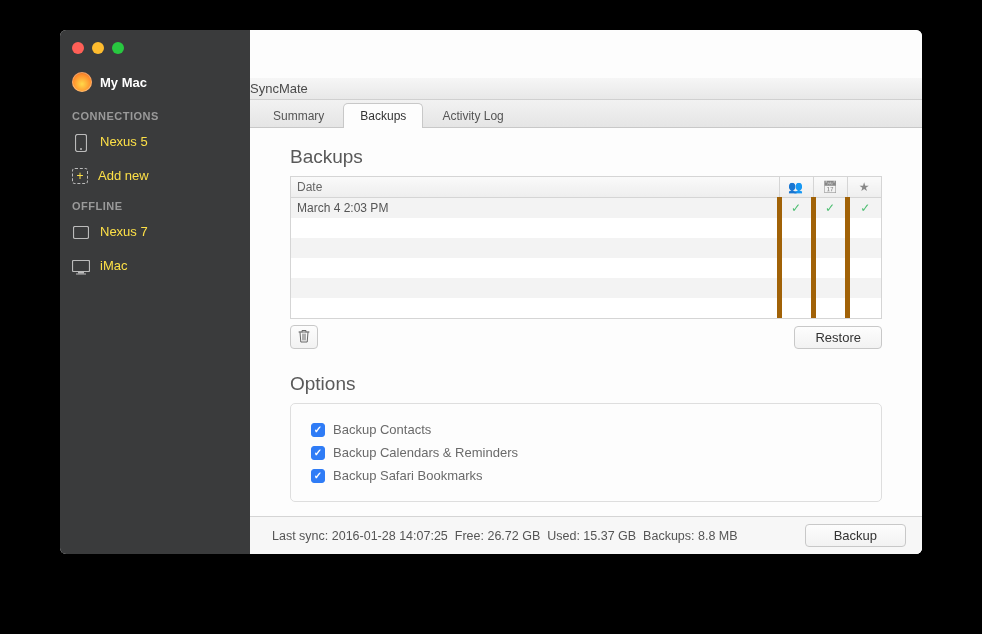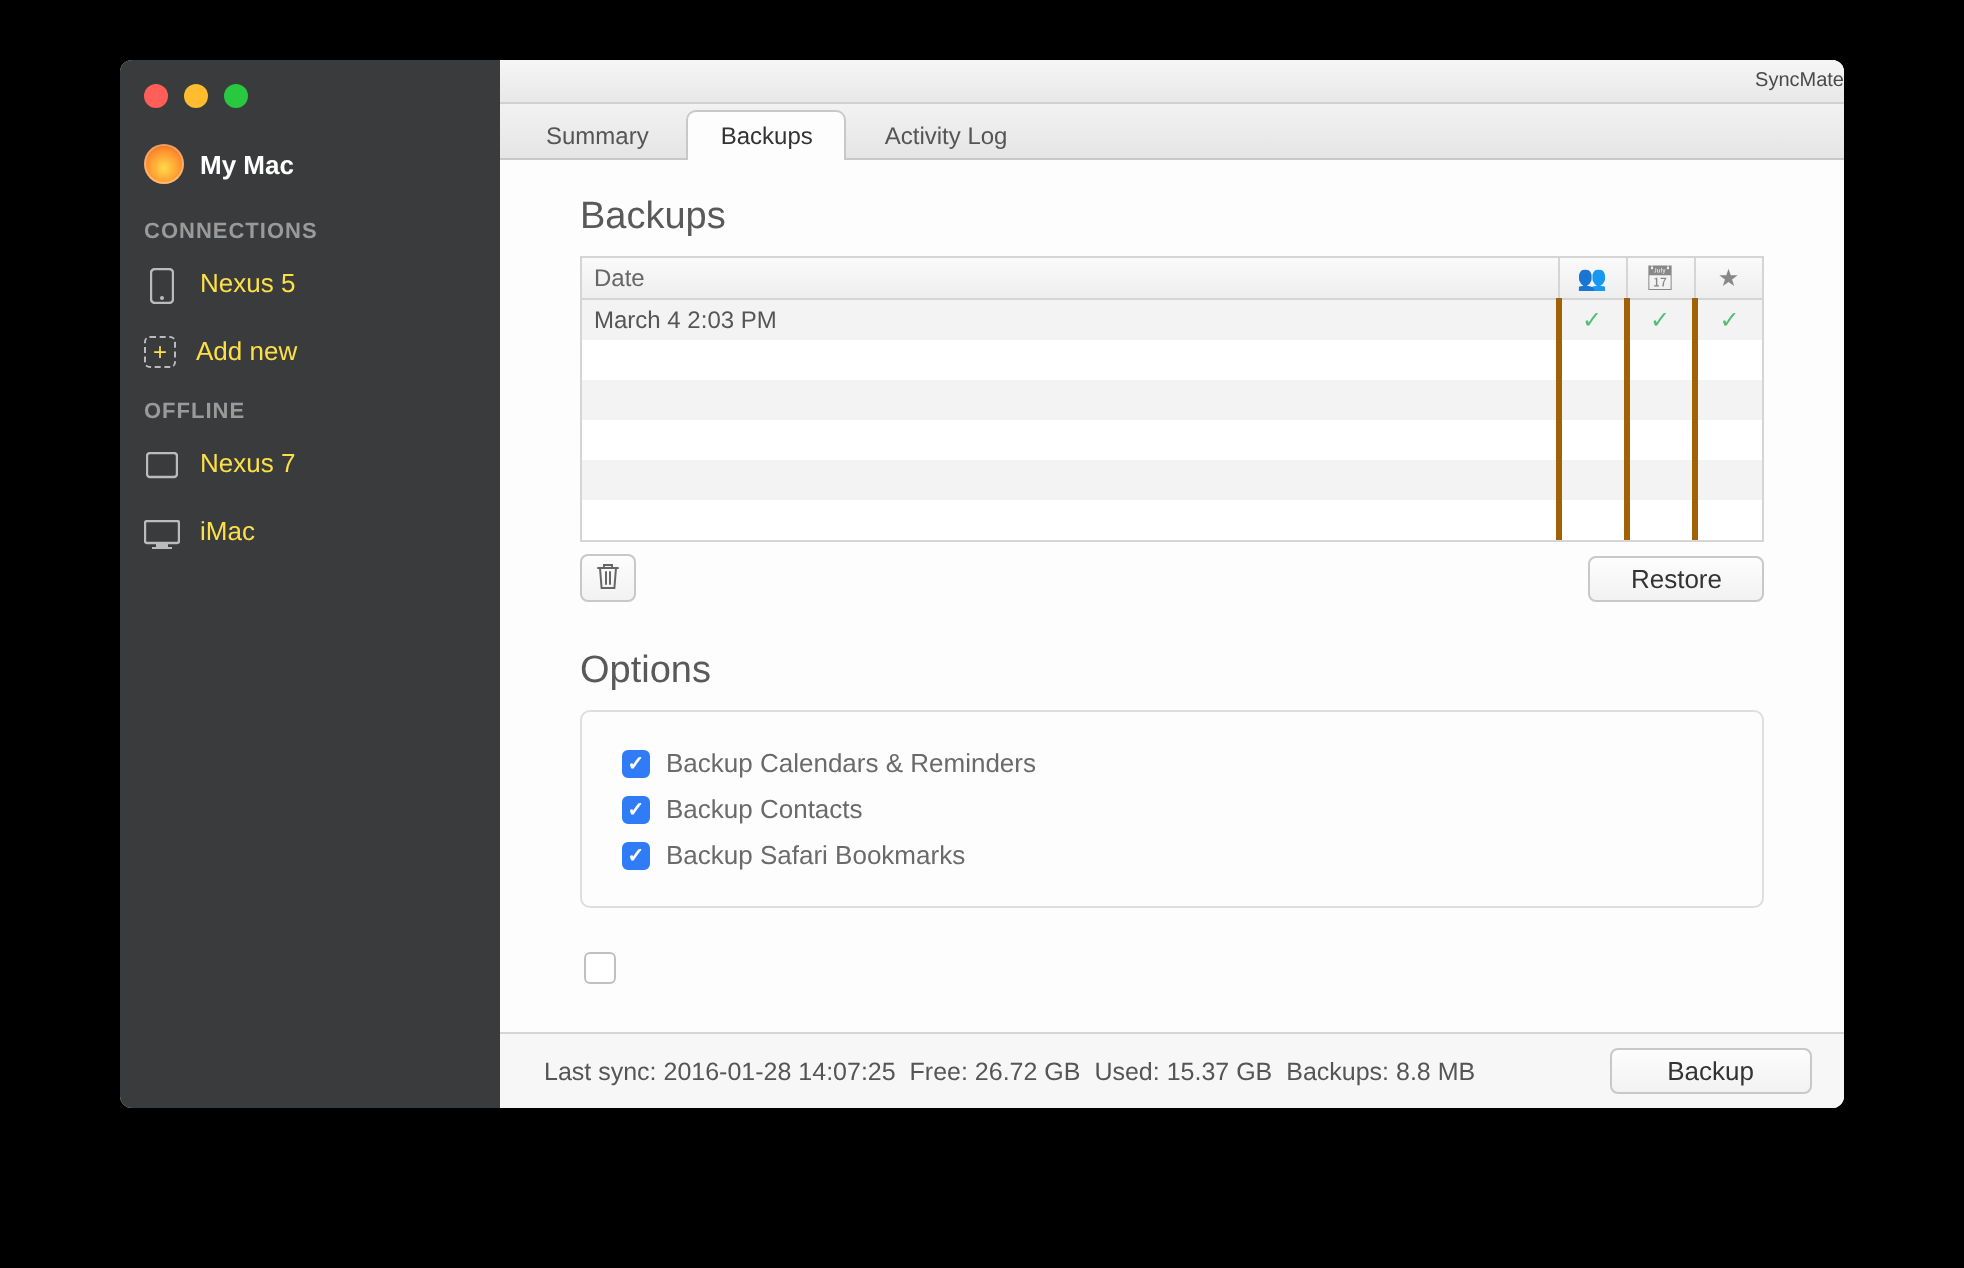--- a/index.html
+++ b/index.html
@@ -89,24 +89,25 @@
   .main {
     flex: 1;
     display: flex;
     flex-direction: column;
     background: #fdfdfd;
   }
   .titlebar {
     height: 22px;
     background: linear-gradient(#f6f6f6, #e8e8e8);
     border-bottom: 1px solid #d0d0d0;
-    text-align: right;
-    font-size: 10px;
+    text-align: left;
+    font-size: 13px;
     color: #4a4a4a;
     line-height: 22px;
+    margin-top: 48px;
   }
   .tabbar {
     height: 28px;
     background: linear-gradient(#f2f2f2, #e5e5e5);
     border-bottom: 1px solid #c8c8c8;
     display: flex;
     align-items: flex-end;
     padding-left: 6px;
   }
   .tab {
@@ -158,21 +159,21 @@
     color: #666;
     padding: 3px 6px;
     text-align: left;
     border-right: 1px solid #d5d5d5;
   }
   table.backups thead th:last-child { border-right: none; }
   table.backups thead th.icon { width: 34px; text-align: center; }
   table.backups td {
     padding: 3px 6px;
     height: 20px;
-    border-right: 3px solid #a16207;
+    border-right: 5px solid #a16207;
   }
   table.backups td:last-child { border-right: none; }
   table.backups tbody tr:nth-child(odd) { background: #f3f3f3; }
   table.backups tbody tr:nth-child(even) { background: #fff; }
   .check { color: #4fbf73; text-align: center; display: block; font-size: 12px; }
 
   .table-footer {
     display: flex;
     justify-content: space-between;
     align-items: center;
@@ -381,25 +382,25 @@
           </span>
         </div>
         <div class="btn">Restore</div>
       </div>
 
       <h2 class="section">Options</h2>
 
       <div class="options-box">
         <div class="option-row">
           <span class="chk checked"></span>
-          <span>Backup Calendars &amp; Reminders</span>
+          <span>Backup Contacts</span>
         </div>
         <div class="option-row">
           <span class="chk checked"></span>
-          <span>Backup Contacts</span>
+          <span>Backup Calendars &amp; Reminders</span>
         </div>
         <div class="option-row">
           <span class="chk checked"></span>
           <span>Backup Safari Bookmarks</span>
         </div>
       </div>
 
       <div class="auto-row">
         <span class="chk"></span>
       </div>

